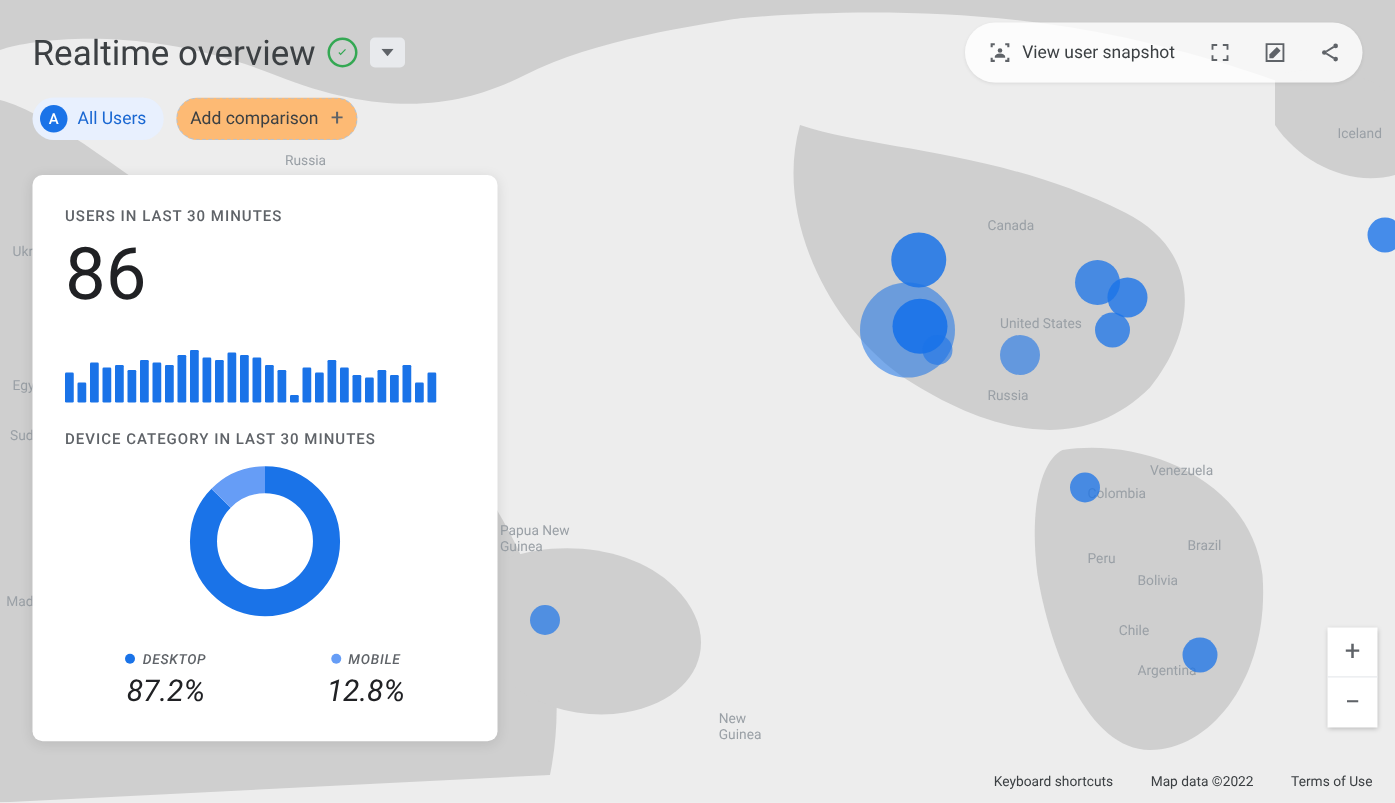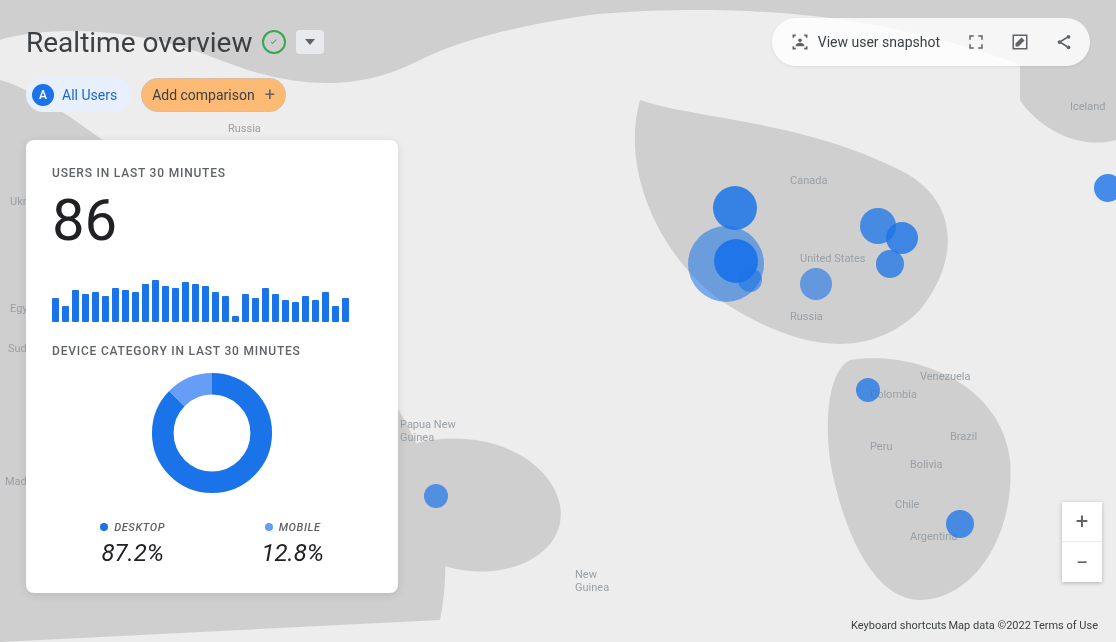--- a/index.html
+++ b/index.html
@@ -122,21 +122,21 @@
   }
   .zoom-ctrl div {
     height: 40px; display:flex; align-items:center; justify-content:center;
     font-size: 22px; color: #5f6368; cursor: pointer;
   }
   .zoom-ctrl div:first-child { border-bottom: 1px solid #e8eaed; }
 
   .map-footer {
     position: absolute;
     right: 18px; bottom: 10px;
-    display: flex; gap: 2px;
+    display: flex; gap: 30px;
     font-size: 11px; color: #3c4043;
     z-index: 5;
   }
   .map-footer span { cursor: pointer; }
 
   .bubble {
     position: absolute; border-radius: 50%;
     background: #1a73e8; opacity: 0.72;
     transform: translate(-50%, -50%);
     z-index: 2;

